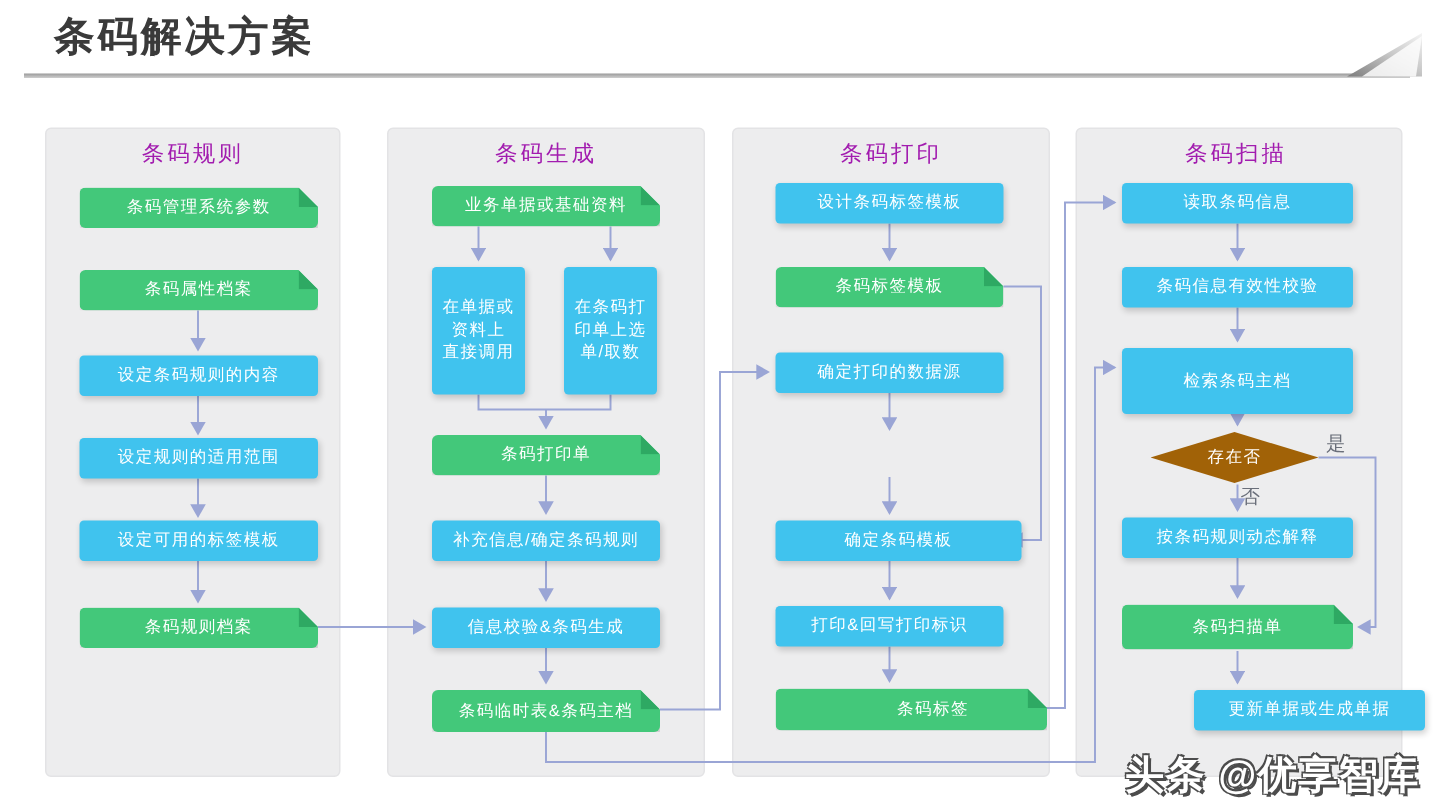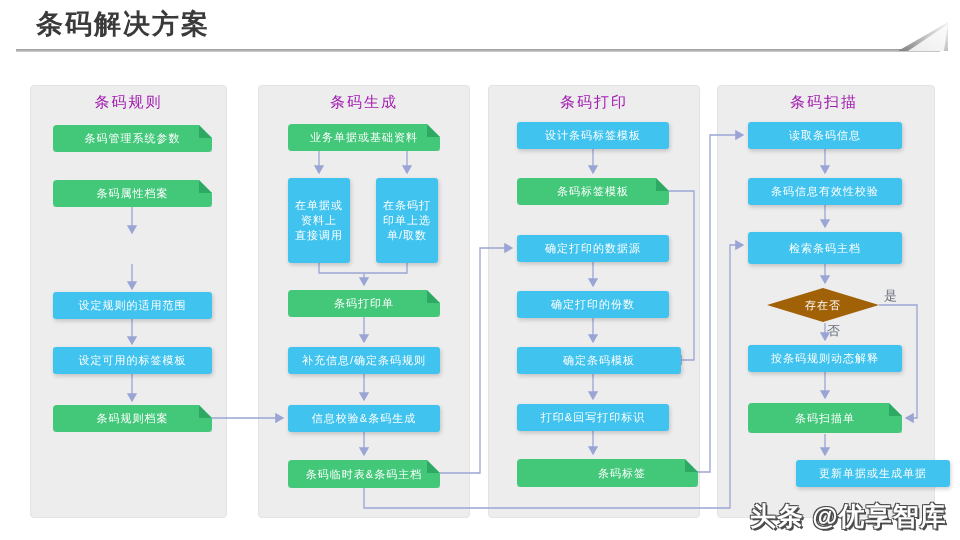--- a/index.html
+++ b/index.html
@@ -108,47 +108,47 @@
       <path d="M825,260 L825,283" marker-end="url(#arr)"></path>
       <path d="M825,323 L825,340" marker-end="url(#arr)"></path>
       <path d="M825,372 L825,398" marker-end="url(#arr)"></path>
       <path d="M825,434 L825,455" marker-end="url(#arr)"></path>
       <path d="M879,305 L917,305 L917,418 L906,418" marker-end="url(#arr)"></path>
     </g>
   </svg>
 
   <div class="node green" style="left:53px;top:125px;width:159px;height:27px;">条码管理系统参数</div>
   <div class="node green" style="left:53px;top:180px;width:159px;height:27px;">条码属性档案</div>
+  <div class="node blue" style="left:53px;top:237px;width:159px;height:27px;">设定条码规则的内容</div>
   <div class="node blue" style="left:53px;top:292px;width:159px;height:27px;">设定规则的适用范围</div>
   <div class="node blue" style="left:53px;top:347px;width:159px;height:27px;">设定可用的标签模板</div>
   <div class="node green" style="left:53px;top:405px;width:159px;height:27px;">条码规则档案</div>
 
   <div class="node green" style="left:288px;top:124px;width:152px;height:27px;">业务单据或基础资料</div>
   <div class="node blue" style="left:288px;top:178px;width:62px;height:85px;">在单据或
 资料上
 直接调用</div>
   <div class="node blue" style="left:376px;top:178px;width:62px;height:85px;">在条码打
 印单上选
 单/取数</div>
   <div class="node green" style="left:288px;top:290px;width:152px;height:27px;">条码打印单</div>
   <div class="node blue" style="left:288px;top:347px;width:152px;height:27px;">补充信息/确定条码规则</div>
   <div class="node blue" style="left:288px;top:405px;width:152px;height:27px;">信息校验&amp;条码生成</div>
   <div class="node green" style="left:288px;top:460px;width:152px;height:28px;">条码临时表&amp;条码主档</div>
 
   <div class="node blue" style="left:517px;top:122px;width:152px;height:27px;">设计条码标签模板</div>
   <div class="node green" style="left:517px;top:178px;width:152px;height:27px;">条码标签模板</div>
   <div class="node blue" style="left:517px;top:235px;width:152px;height:27px;">确定打印的数据源</div>
-  <div class="node blue" style="left:517px;top:291px;width:152px;height:27px;">确定打印的份数</div>
   <div class="node blue" style="left:517px;top:347px;width:164px;height:27px;">确定条码模板</div>
   <div class="node blue" style="left:517px;top:404px;width:152px;height:27px;">打印&amp;回写打印标识</div>
   <div class="node green" style="left:517px;top:459px;width:152px;height:28px;padding-left:29px;">条码标签</div>
 
   <div class="node blue" style="left:748px;top:122px;width:154px;height:27px;">读取条码信息</div>
   <div class="node blue" style="left:748px;top:178px;width:154px;height:27px;">条码信息有效性校验</div>
-  <div class="node blue" style="left:748px;top:232px;width:154px;height:32px;">检索条码主档</div>
+  <div class="node blue" style="left:748px;top:232px;width:154px;height:44px;">检索条码主档</div>
   <div class="node diamond" style="left:767px;top:288px;width:112px;height:34px;">存在否</div>
   <div class="node blue" style="left:748px;top:345px;width:154px;height:27px;">按条码规则动态解释</div>
   <div class="node green" style="left:748px;top:403px;width:154px;height:30px;">条码扫描单</div>
   <div class="node blue" style="left:748px;top:460px;width:154px;height:27px;margin-left:48px;">更新单据或生成单据</div>
 
   <span class="branch-label" style="left:884px;top:287px;">是</span>
   <span class="branch-label" style="left:827px;top:322px;">否</span>
 
   <div class="watermark">头条 @优享智库</div>
 </div>

